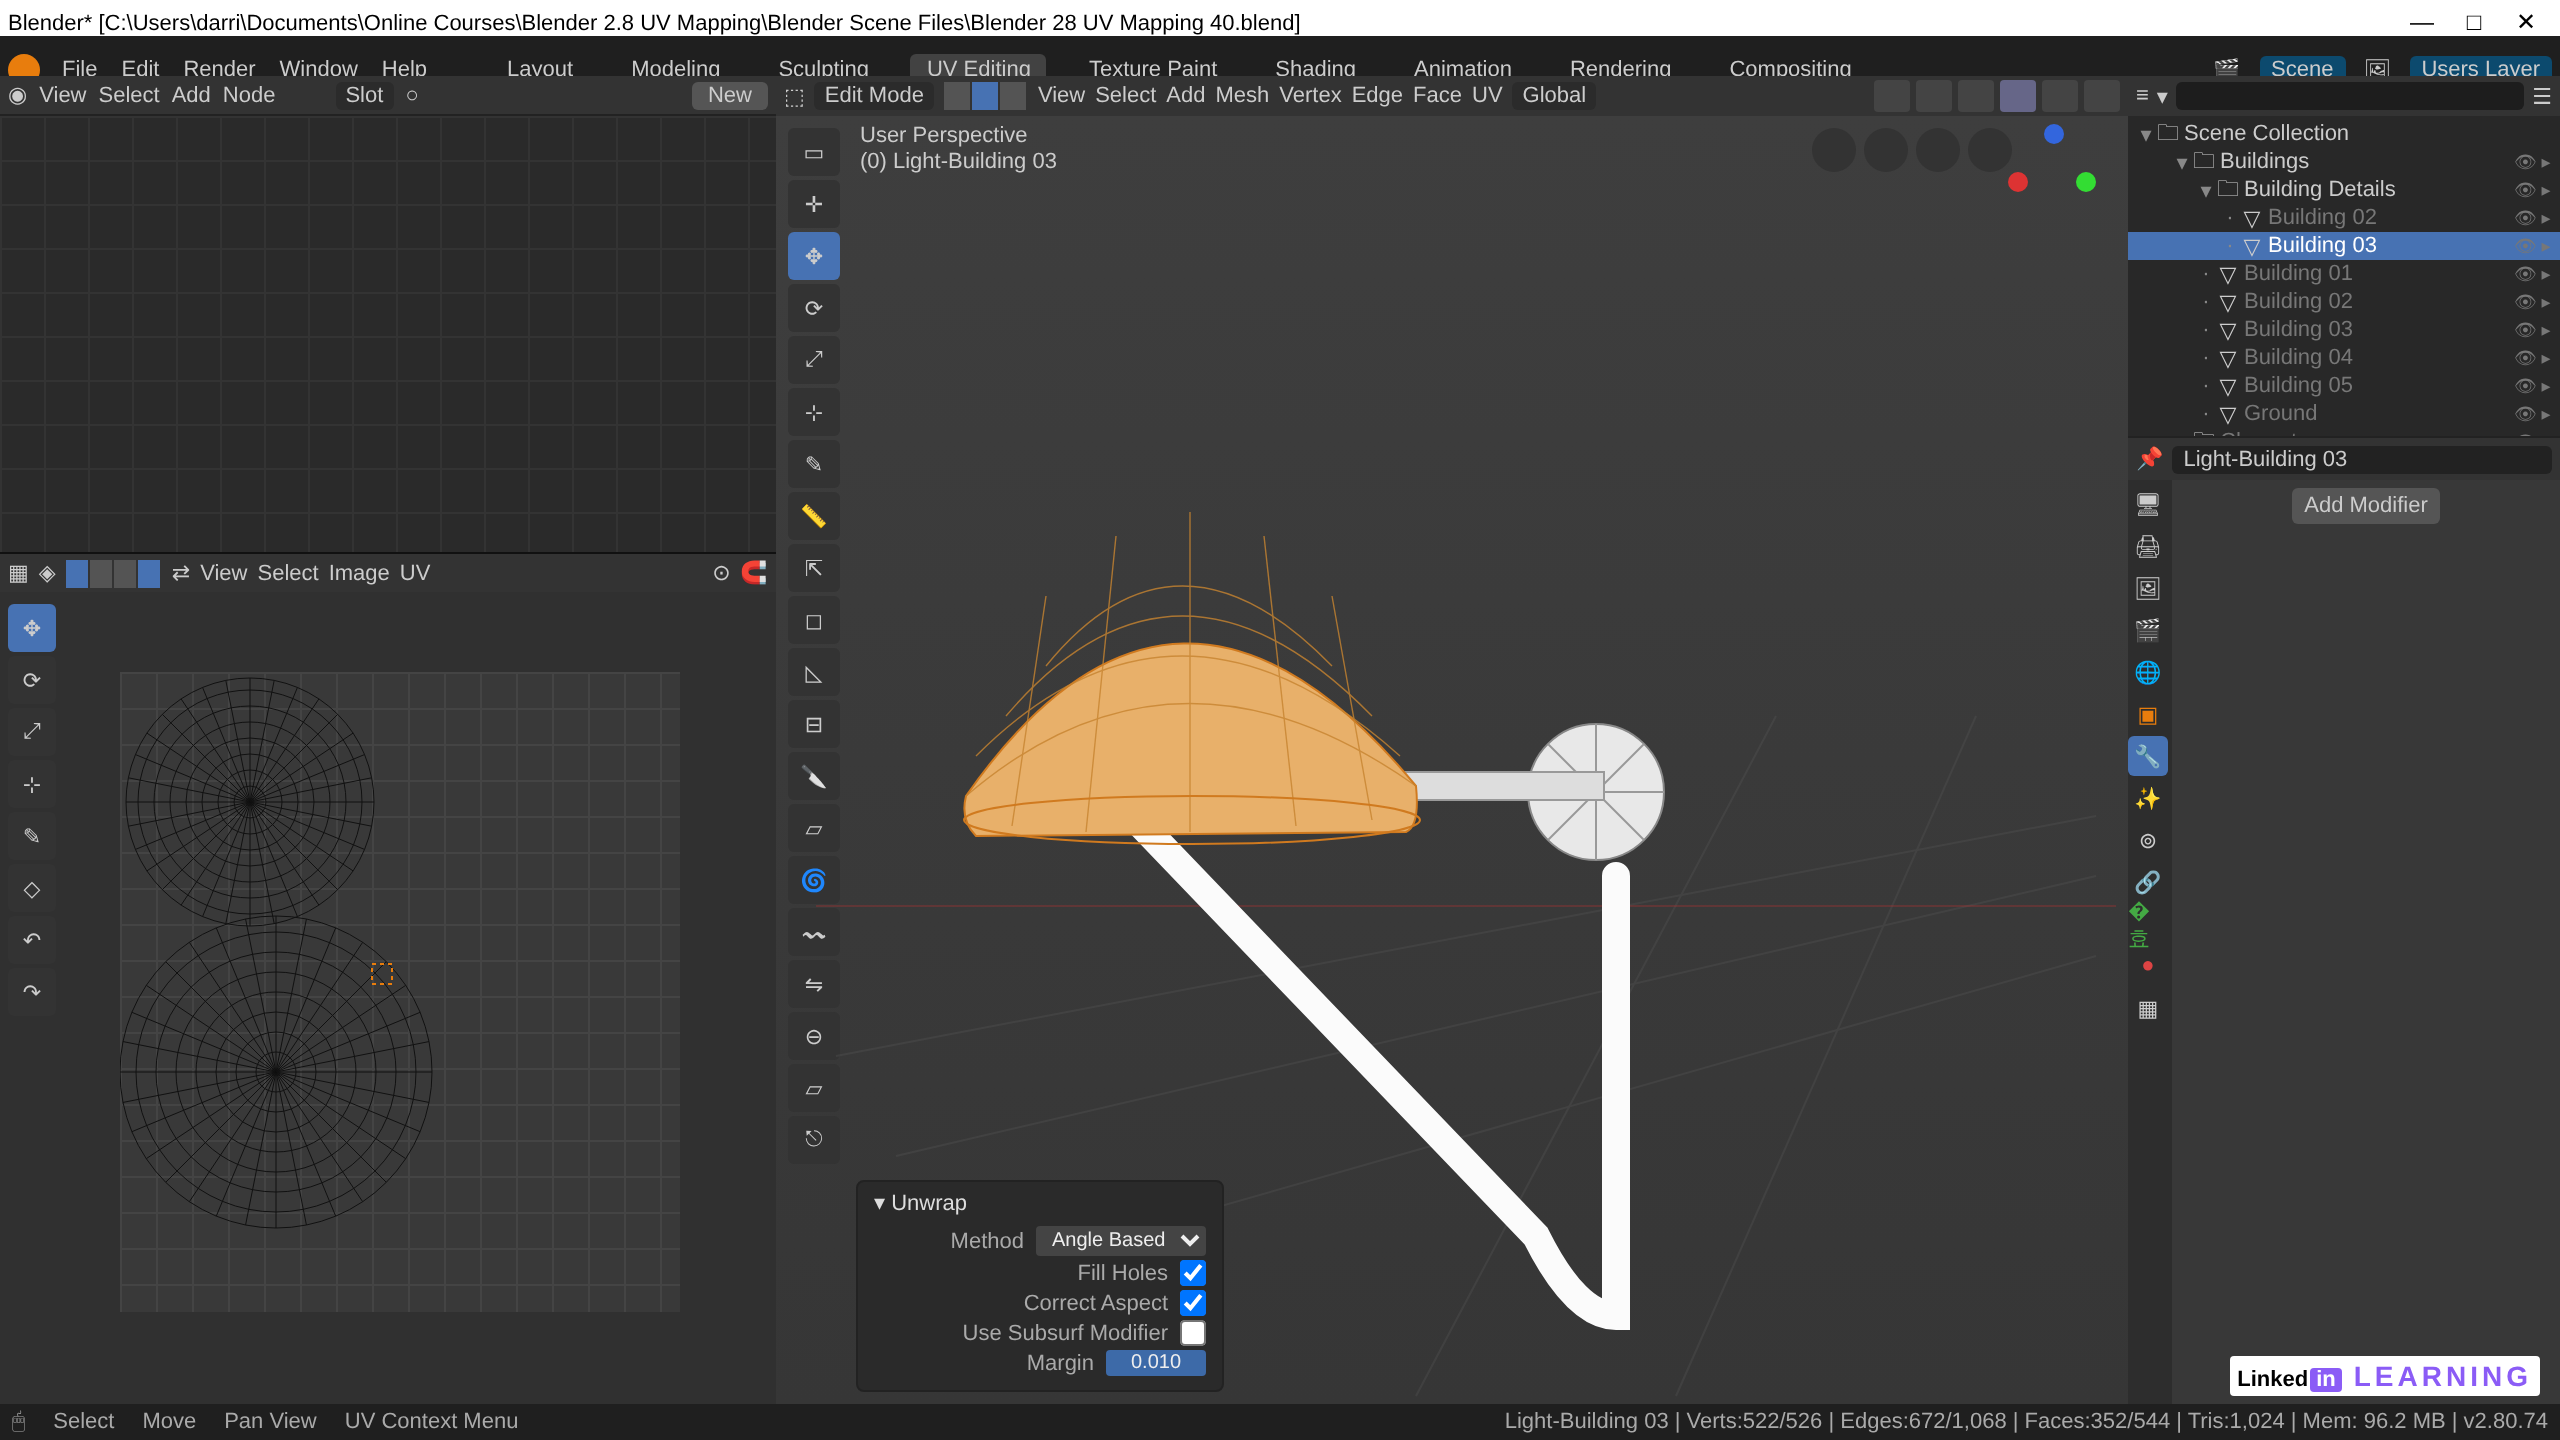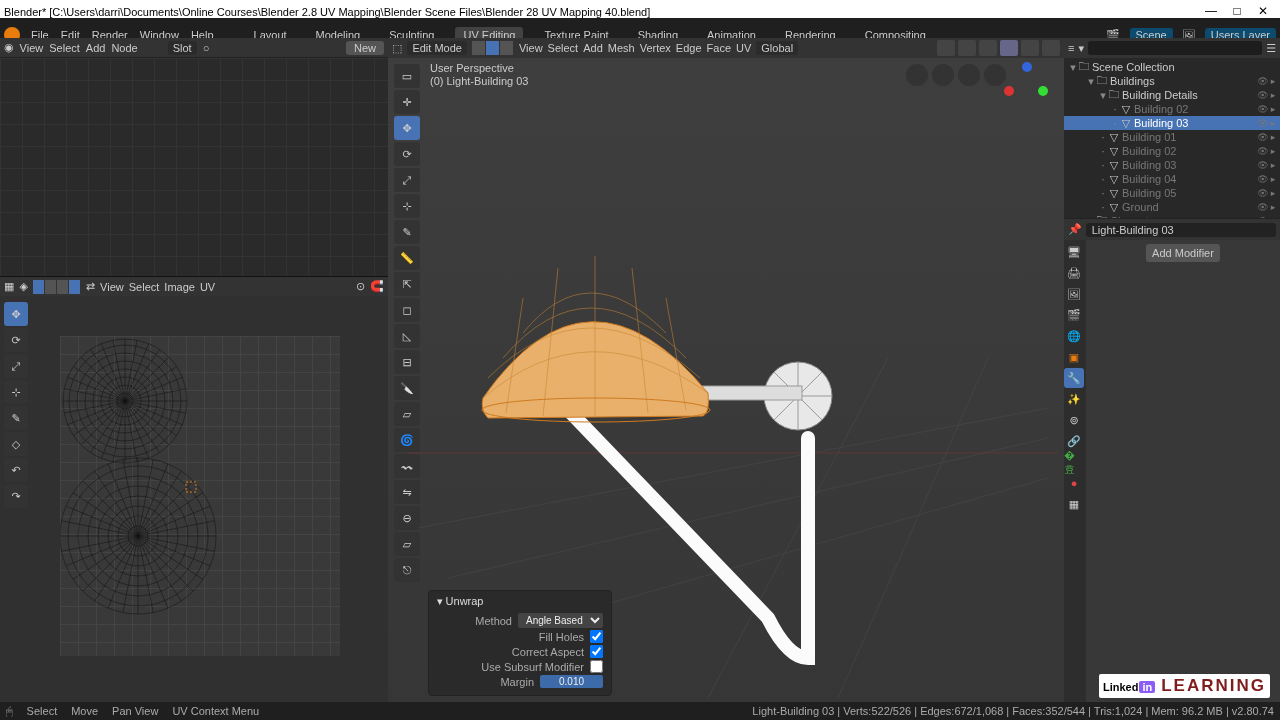--- a/index.html
+++ b/index.html
@@ -58,21 +58,21 @@
 .vp-gizmos div { width:22px; height:22px; background:#333; border-radius:50%; }
 .vp-axis { position:absolute; right:14px; top:4px; width:46px; height:46px; }
 .vp-axis .ball { width:10px; height:10px; border-radius:50%; position:absolute; }
 
 
 .unwrap { position:absolute; left:40px; bottom:6px; width:184px; background:#2a2a2a; border:1px solid #222; border-radius:4px; padding:4px 8px 6px; font-size:10px; }
 .unwrap .title { color:#ddd; margin-bottom:4px; }
 .unwrap .row { display:flex; justify-content:flex-end; align-items:center; gap:6px; padding:1px 0; }
 .unwrap .row label { color:#aaa; }
 .unwrap select,.unwrap .num { background:#444; border:none; color:#eee; font-size:10px; padding:1px 4px; border-radius:2px; }
-.unwrap .num { background:#3d6aa8; width:63px; text-align:center; }
+.unwrap .num { background:#3d6aa8; width:50px; text-align:center; }
 
 
 .rightcol { position:absolute; right:0; top:38px; width:216px; height:664px; background:#323232; display:flex; flex-direction:column; }
 .out-hdr { height:20px; background:#333; display:flex; align-items:center; padding:0 4px; gap:4px; }
 .out-hdr .search { flex:1; background:#1d1d1d; height:14px; border-radius:3px; }
 .outliner { flex:0 0 160px; background:#282828; font-size:10px; overflow:hidden; padding-top:2px; }
 .outliner .row { display:flex; align-items:center; height:14px; padding-left:4px; }
 .outliner .row .ind { display:inline-block; }
 .outliner .row .tw { width:10px; text-align:center; color:#888; }
 .outliner .row .ic { width:12px; text-align:center; }
@@ -91,21 +91,21 @@
 .prop-tabs div.active { background:#4772b3; }
 .prop-content { flex:1; padding:4px;text-align:center; }
 .prop-content .btn { background:#555; padding:3px 6px; border-radius:3px; display:inline-block; }
 
 
 .status { position:absolute; left:0; right:0; bottom:0; height:18px; background:#1f1f1f; display:flex; align-items:center; padding:0 6px; font-size:10px; color:#aaa; gap:14px; }
 .status .r { margin-left:auto; }
 
 .linkedin { position:absolute; right:10px; bottom:22px; background:#fff; color:#000; font-weight:bold; font-size:11px; padding:2px 4px; border-radius:2px; }
 .linkedin b { background:#8b5cf6; color:#fff; padding:0 3px; margin-left:1px; border-radius:2px; }
-.learning { color:#7f1d1d; font-size:17px; margin-left:6px; letter-spacing:2px; }
+.learning { color:#8b5cf6; font-size:14px; margin-left:6px; letter-spacing:2px; }
 </style>
 </head>
 <body>
 
 <div class="titlebar">
   <span>Blender* [C:\Users\darri\Documents\Online Courses\Blender 2.8 UV Mapping\Blender Scene Files\Blender 28 UV Mapping 40.blend]</span>
   <span class="spacer"></span>
   <span class="wbtn">—</span>
   <span class="wbtn">□</span>
   <span class="wbtn">✕</span>

